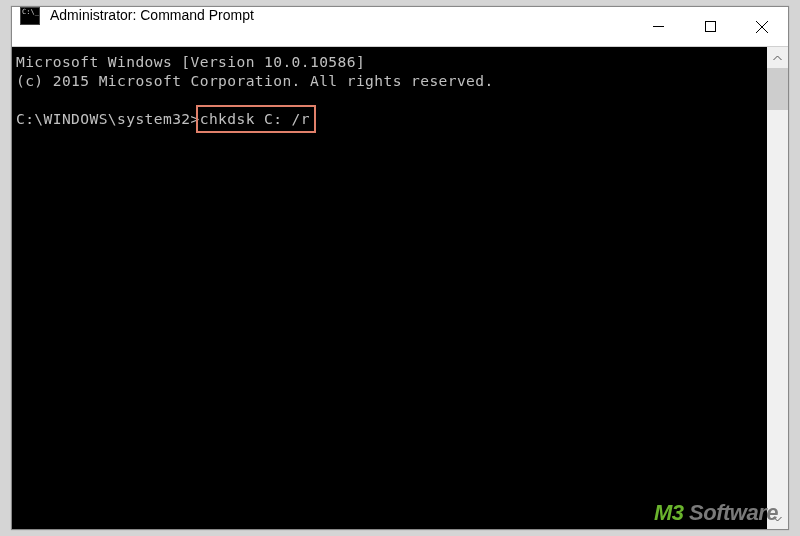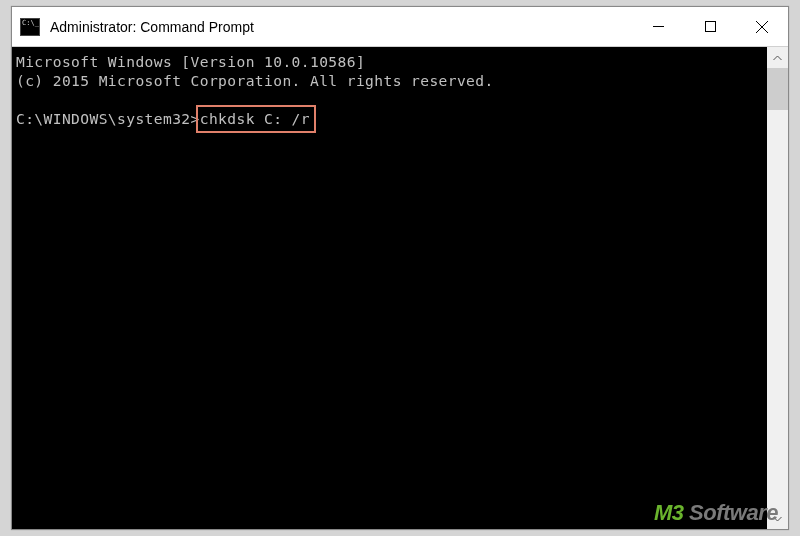--- a/index.html
+++ b/index.html
@@ -23,21 +23,21 @@
       background: #ffffff;
       border: 1px solid #888;
       display: flex;
       flex-direction: column;
       box-shadow: 0 0 1px rgba(0,0,0,0.25);
     }
     .titlebar {
       height: 40px;
       background: #ffffff;
       display: flex;
-      align-items: center;
+      align-items: flex-start;
       padding-left: 8px;
       border-bottom: 1px solid #d0d0d0;
       flex-shrink: 0;
     }
     .app-icon {
       width: 20px;
       height: 18px;
       background: #000;
       margin-right: 10px;
       position: relative;

